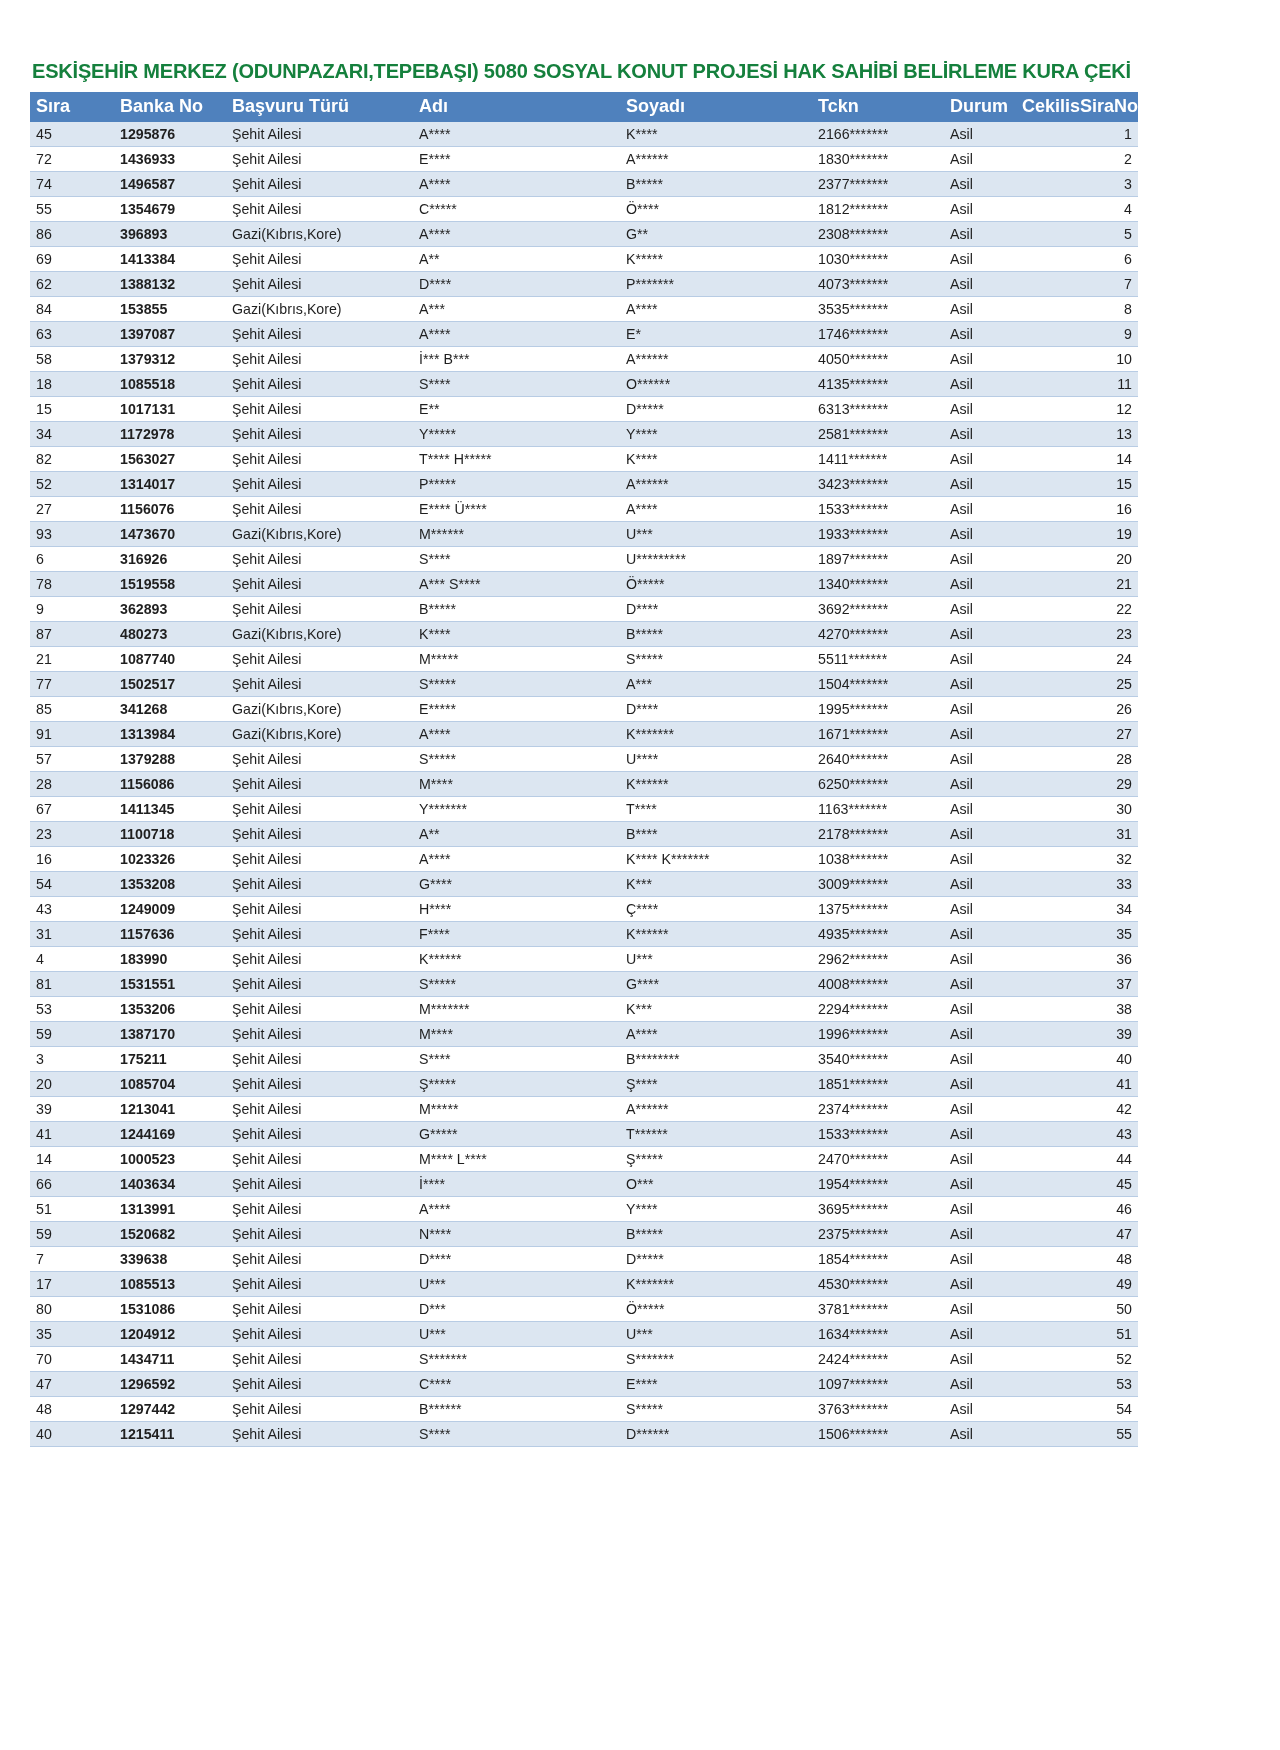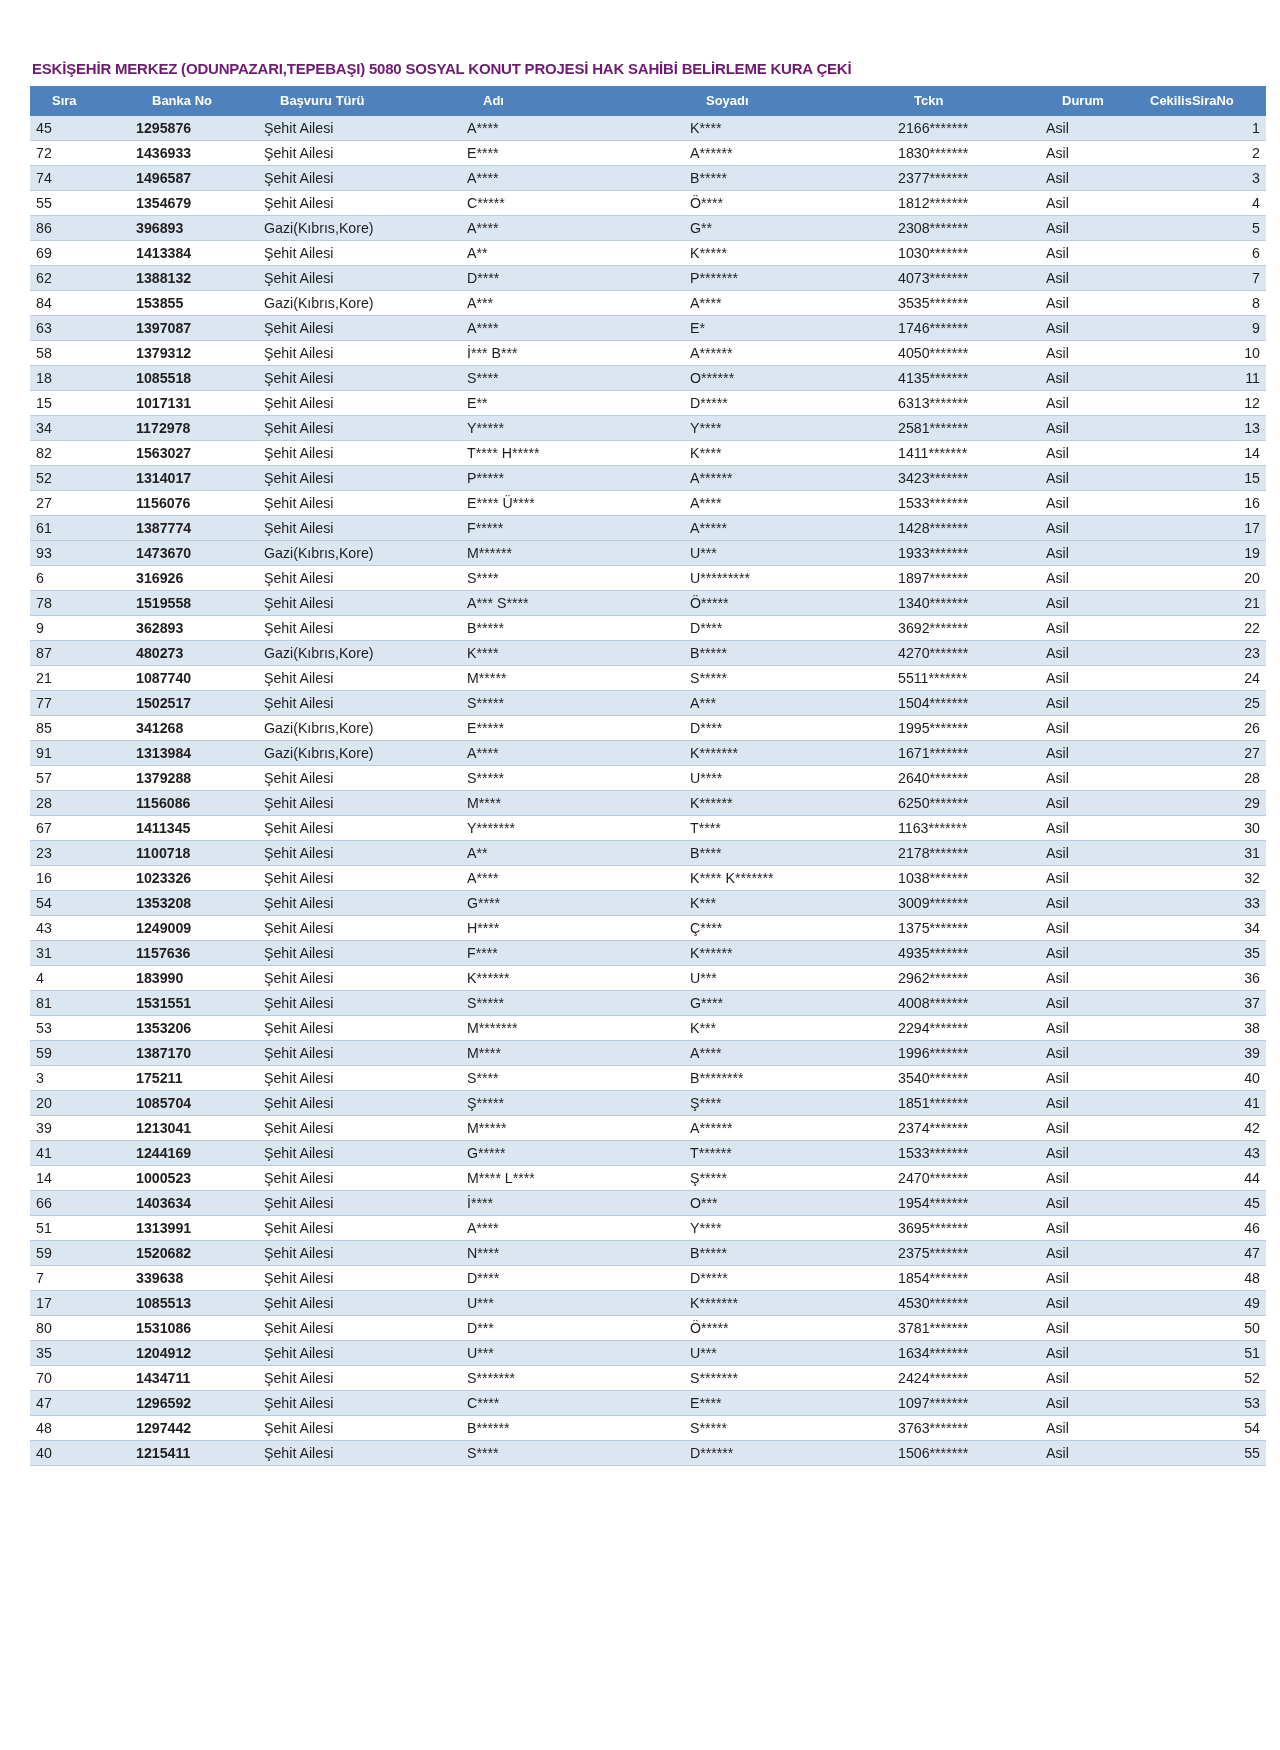--- a/index.html
+++ b/index.html
@@ -15,41 +15,41 @@
     overflow: hidden;
   }
   .page {
     position: relative;
     width: 1280px;
     height: 1750px;
     box-sizing: border-box;
     padding: 60px 22px 0 30px;
   }
   .doc-title {
-    font-size: 15px;
+    font-size: 20px;
     font-weight: bold;
     letter-spacing: -0.2px;
-    color: #701a75;
+    color: #15803d;
     white-space: nowrap;
     margin: 0 0 9px 2px;
     font-family: "Liberation Sans", sans-serif;
   }
   table.kura {
     border-collapse: collapse;
     width: 1105px;
     table-layout: fixed;
     font-size: 14.2px;
   }
   table.kura thead th {
     background: #4f81bd;
     color: #ffffff;
     font-weight: bold;
-    font-size: 13px;
+    font-size: 18px;
     text-align: left;
-    padding: 4px 6px 5px 22px;
+    padding: 4px 6px 5px 6px;
     height: 21px;
     white-space: nowrap;
     border: none;
   }
   table.kura tbody td {
     padding: 3px 6px 3px 6px;
     height: 18px;
     white-space: nowrap;
     border-bottom: 1px solid #b8cce4;
     overflow: hidden;
@@ -249,30 +249,20 @@
           <td class="c-sira">27</td>
           <td class="c-banka">1156076</td>
           <td class="c-tur">Şehit Ailesi</td>
           <td class="c-ad">E**** Ü****</td>
           <td class="c-soyad">A****</td>
           <td class="c-tckn">1533*******</td>
           <td class="c-durum">Asil</td>
           <td class="c-cekilis">16</td>
         </tr>
         <tr class="odd">
-          <td class="c-sira">61</td>
-          <td class="c-banka">1387774</td>
-          <td class="c-tur">Şehit Ailesi</td>
-          <td class="c-ad">F*****</td>
-          <td class="c-soyad">A*****</td>
-          <td class="c-tckn">1428*******</td>
-          <td class="c-durum">Asil</td>
-          <td class="c-cekilis">17</td>
-        </tr>
-        <tr class="odd">
           <td class="c-sira">93</td>
           <td class="c-banka">1473670</td>
           <td class="c-tur">Gazi(Kıbrıs,Kore)</td>
           <td class="c-ad">M******</td>
           <td class="c-soyad">U***</td>
           <td class="c-tckn">1933*******</td>
           <td class="c-durum">Asil</td>
           <td class="c-cekilis">19</td>
         </tr>
         <tr class="even">

